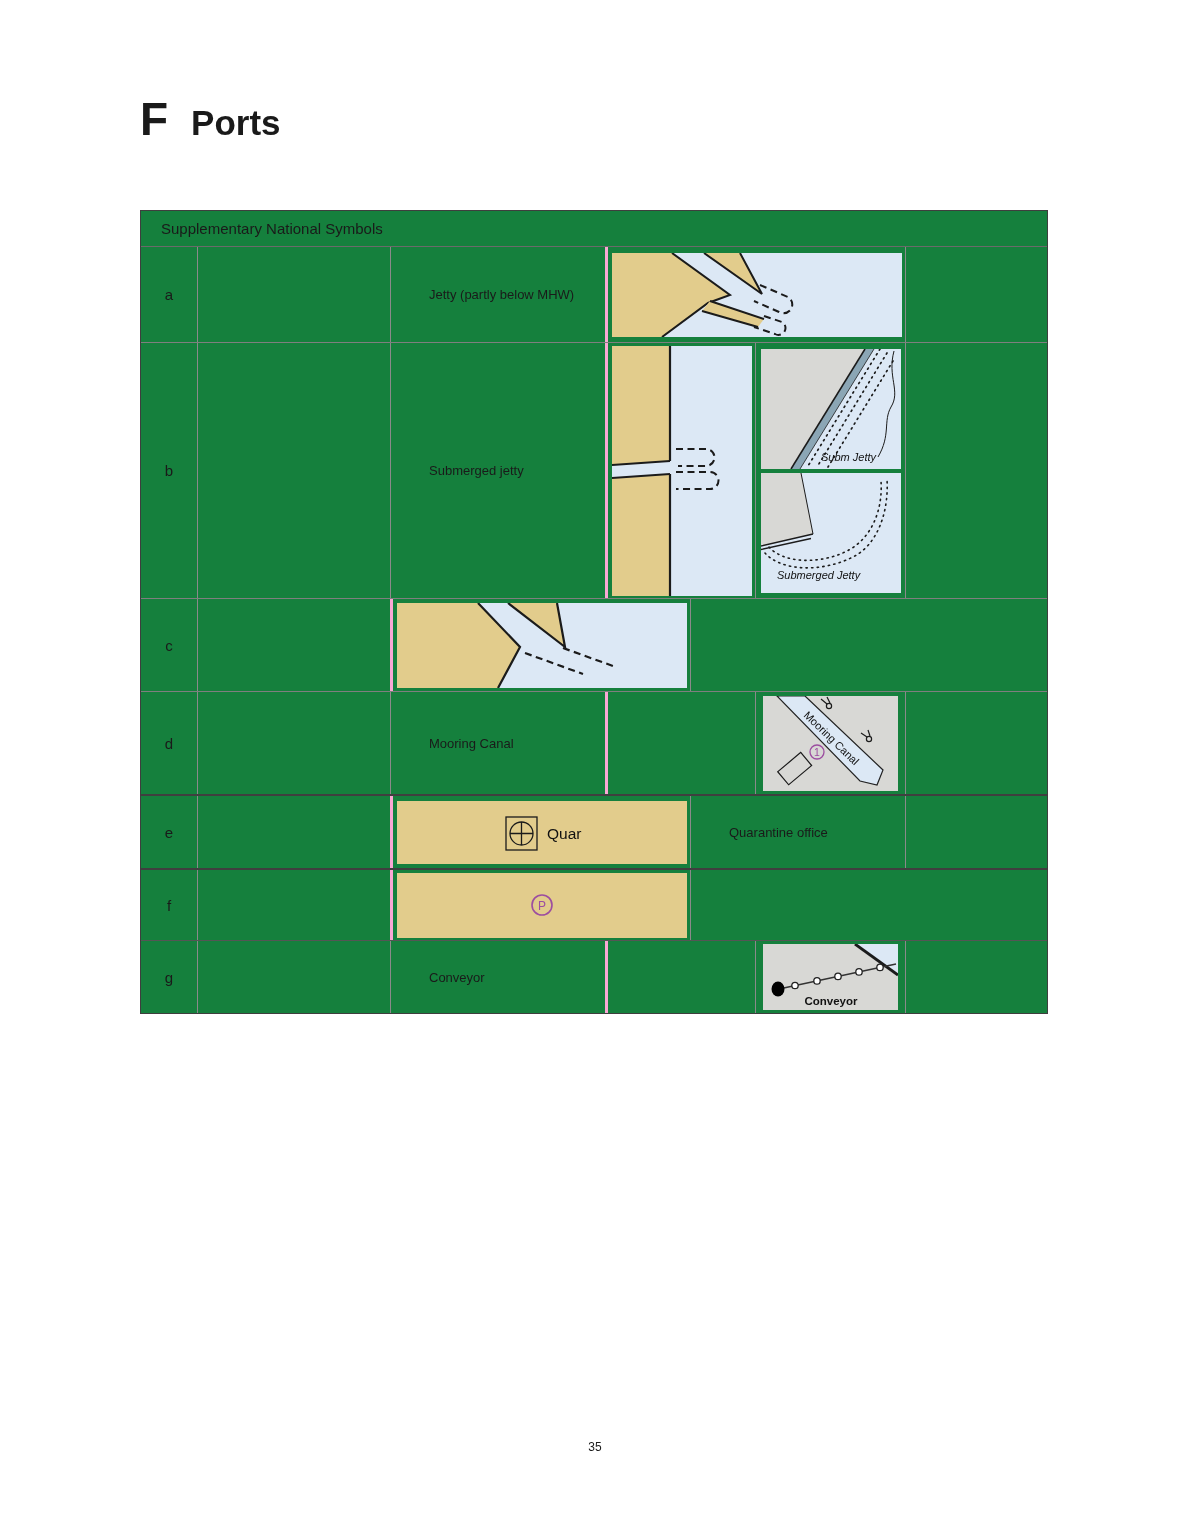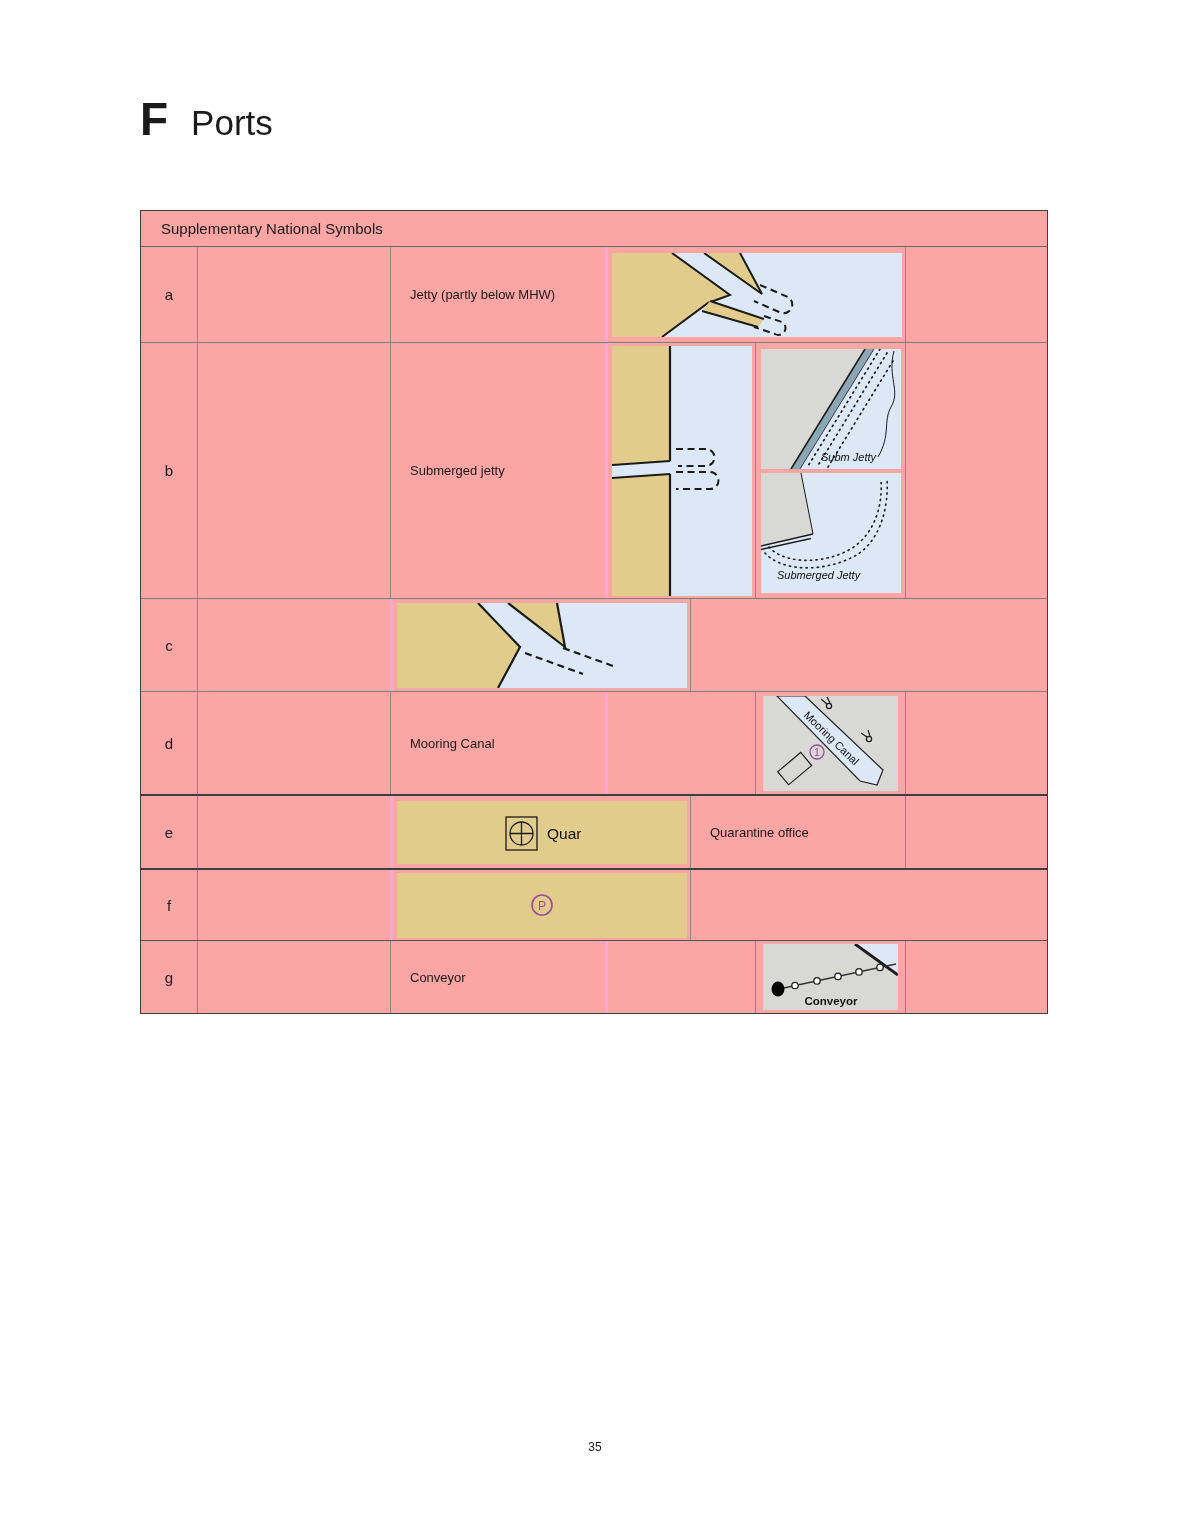--- a/index.html
+++ b/index.html
@@ -4,41 +4,41 @@
 <style>
   html,body{margin:0;padding:0;background:#ffffff;}
   #page{
     position:relative;width:1190px;height:1540px;background:#fff;
     font-family:"Liberation Sans","DejaVu Sans",sans-serif;color:#1a1a1a;
     overflow:hidden;
   }
   
   .heading{position:absolute;left:140px;top:92px;display:flex;align-items:baseline;}
   .sec-letter{font-size:46px;font-weight:bold;letter-spacing:1px;}
-  .sec-title{font-size:35px;font-weight:400;margin-left:22px;}
+  .sec-title{font-size:35px;font-weight:700;margin-left:22px;}
   
   .tbl{
     position:absolute;left:140px;top:210px;width:908px;
     border:1.5px solid #3e3e3e;box-sizing:border-box;
-    display:flex;flex-direction:column;background:#fca5a5;
+    display:flex;flex-direction:column;background:#15803d;
   }
   .row{display:flex;box-sizing:border-box;}
   .row-h {height:36px;border-bottom:1px solid #6a6a6a;align-items:center;}
   .row-a {height:95px;}
   .row-b {height:256px;border-top:1px solid #7f7f7f;}
   .row-c {height:93px; border-top:1px solid #7f7f7f;}
   .row-d {height:103px;border-top:1px solid #7f7f7f;}
   .row-e {height:74px; border-top:2px solid #3f3f3f;}
   .row-f {height:72px; border-top:2px solid #3f3f3f;}
   .row-g {height:73px; border-top:1px solid #555;}
   .c{box-sizing:border-box;display:flex;align-items:center;justify-content:center;}
   .c-letter{width:56px;font-size:15px;}
   .c-blank{width:193px;border-left:1px solid #8a8a8a;}
   .c-desc{width:215px;border-left:1px solid #8a8a8a;justify-content:flex-start;
-          padding-left:19px;font-size:13px;line-height:15px;}
+          padding-left:38px;font-size:13px;line-height:15px;}
   .c-illus{width:300px;border-left:3px solid #f9a8d4;}
   .c-right{width:142px;border-left:1px solid #8a8a8a;}
   .sub{box-sizing:border-box;height:100%;display:flex;flex-direction:column;
        align-items:center;justify-content:center;}
   .sub-l{width:149px;border-right:1px solid #8a8a8a;}
   .sub-r{width:150px;}
   .hdr-text{font-size:15px;padding-left:20px;}
   .pagenum{position:absolute;left:0;top:1440px;width:100%;text-align:center;font-size:12px;}
   
   svg{display:block;}

